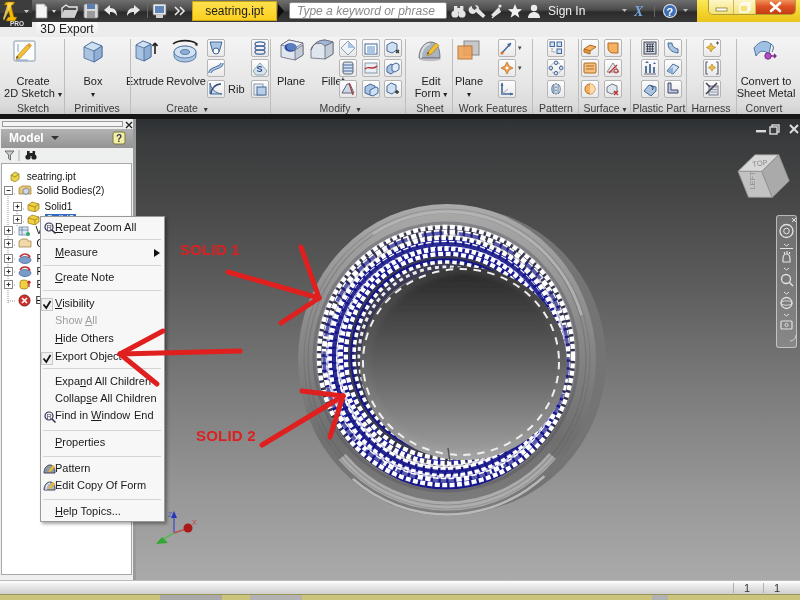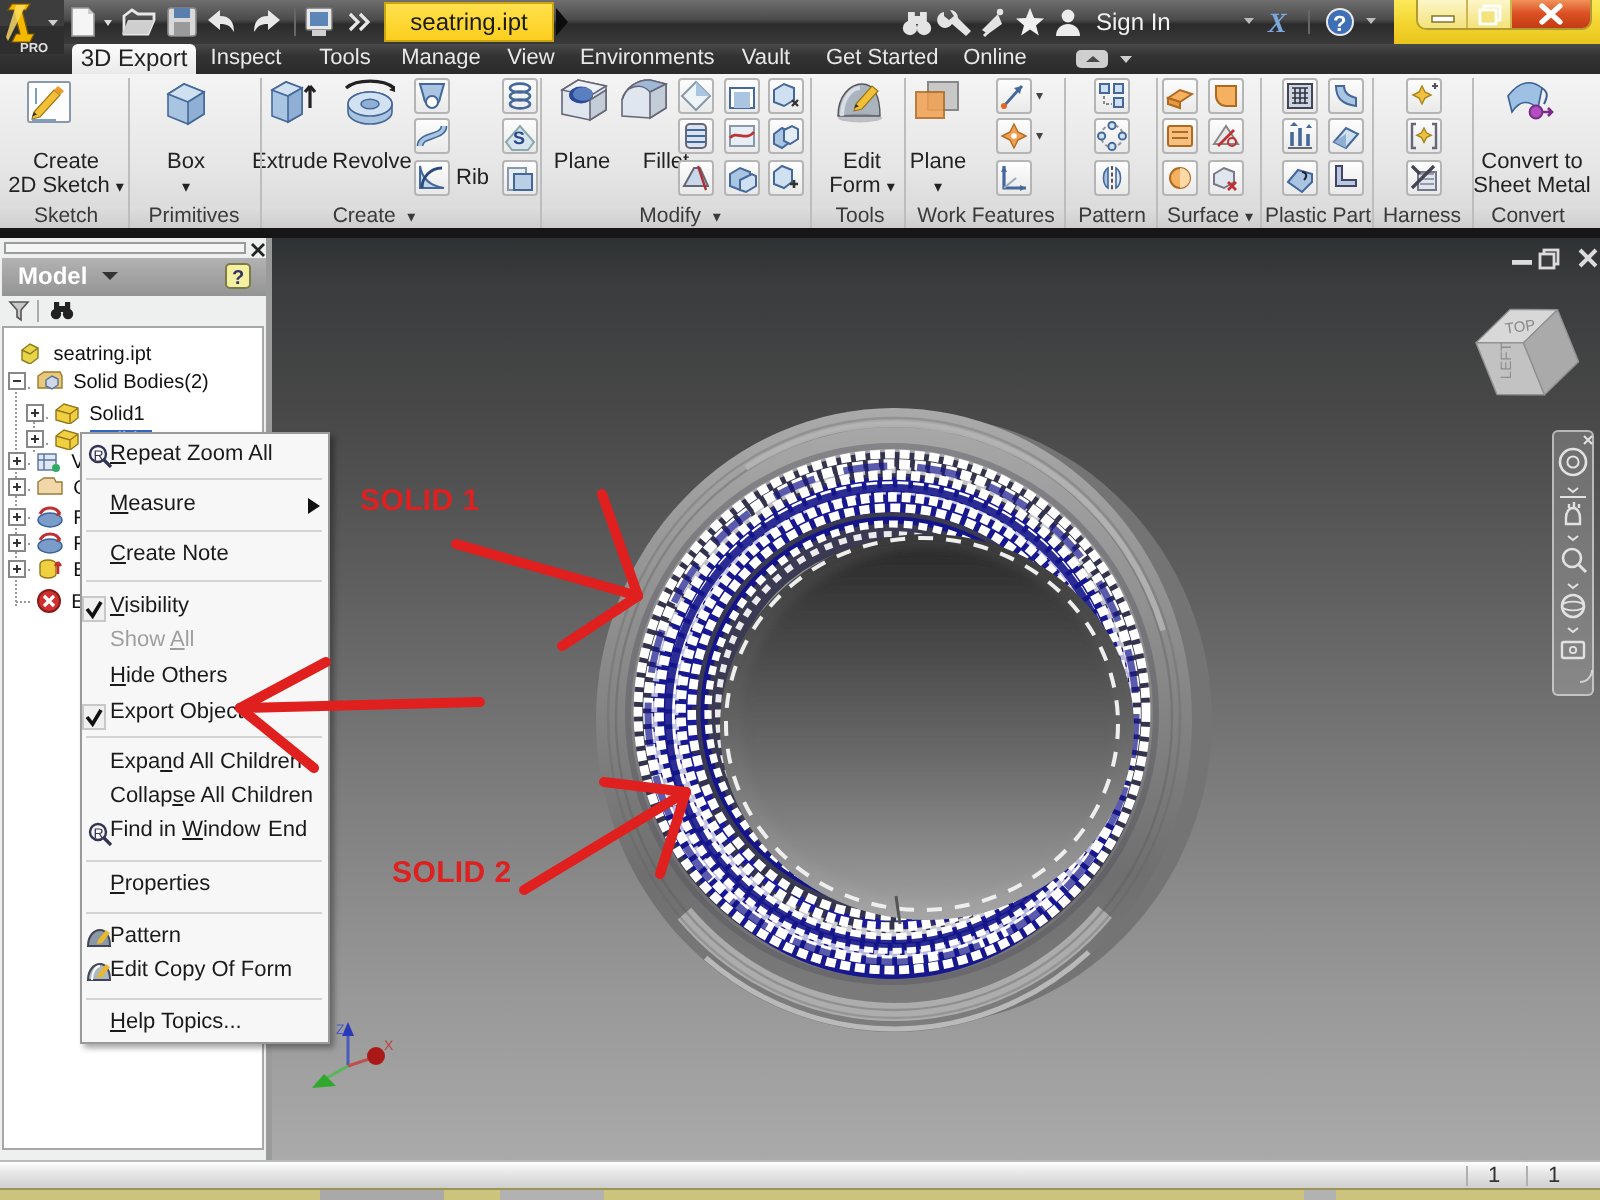--- a/index.html
+++ b/index.html
@@ -88,20 +88,21 @@
       <rect x="153" y="4" width="13" height="11" rx="1" fill="#e9e9e9" stroke="#777" stroke-width="0.7"></rect>
       <rect x="155" y="6" width="9" height="7" fill="#5d86b8"></rect>
       <rect x="156" y="15" width="7" height="3" fill="#cfcfcf"></rect>
 
       <path d="M175 7 l4 4 -4 4 M180 7 l4 4 -4 4" stroke="#e8e8e8" stroke-width="1.6" fill="none"></path>
     </svg>
 
     <div style="position:absolute;left:192px;top:1px;width:85px;height:20px;background:linear-gradient(#ffe14d,#fccf1e);border:1px solid #caa512;color:#1a1a1a;font-size:12px;line-height:19px;text-align:center;">seatring.ipt</div>
     <div style="position:absolute;left:278px;top:4px;width:0;height:0;border-left:6px solid #0c0c0c;border-top:7px solid transparent;border-bottom:7px solid transparent;"></div>
 
+    <div style="position:absolute;left:289px;top:2px;width:158px;height:17px;background:#fff;border:1px solid #888;border-radius:2px;color:#8a8a8a;font-size:12px;font-style:italic;line-height:16px;padding-left:7px;">Type a keyword or phrase</div>
 
     <svg width="250" height="22" viewBox="450 0 250 22" style="position:absolute;left:450px;top:0">
 
       <g fill="#e4e4e4">
           <circle cx="455" cy="14" r="3.6"></circle>
           <circle cx="462" cy="14" r="3.6"></circle>
           <rect x="454" y="6" width="3.4" height="6"></rect>
           <rect x="460" y="6" width="3.4" height="6"></rect>
           <rect x="457" y="8" width="4" height="4"></rect>
         </g>
@@ -149,35 +150,20 @@
   </div>
 
   <svg width="40" height="30" viewBox="0 0 40 30" style="position:absolute;left:0;top:0;z-index:6">
     <rect x="0" y="0" width="32" height="27" fill="#2e2e2e"></rect>
     <rect x="0" y="0" width="32" height="13" fill="#3d3d3d"></rect>
     <path d="M6 2 l9 0 -2 3 -2 0 3 12 3 0 -2 4 -9 0 2 -4 2 0 -3 -12 -3 0z" fill="#f5b800" stroke="#7a5c00" stroke-width="0.6"></path>
     <path d="M8 2.5 l5 0 -9 18 -1 -2z" fill="#ffdf66" opacity="0.8"></path>
     <path d="M24 10 l5 0 -2.5 3z" fill="#cfcfcf"></path>
     <text x="10" y="26" font-size="6.5" fill="#e0e0e0" font-family="Liberation Sans" font-weight="bold">PRO</text>
   </svg>
-  <div id="tabrow">
-    <div class="tab" style="left:105px;width:36px">Inspect</div>
-    <div class="tab" style="left:158px;width:29px">Tools</div>
-    <div class="tab" style="left:200px;width:41px">Manage</div>
-    <div class="tab" style="left:253px;width:25px">View</div>
-    <div class="tab" style="left:290px;width:66px">Environments</div>
-    <div class="tab" style="left:368px;width:30px">Vault</div>
-    <div class="tab" style="left:413px;width:56px">Get Started</div>
-    <div class="tab" style="left:481px;width:33px">Online</div>
-    <svg width="40" height="15" style="position:absolute;left:536px;top:0">
-      <rect x="2" y="3" width="16" height="9" rx="2.5" fill="#cfcfcf"></rect>
-      <path d="M7 9 l3.5 -3 3.5 3z" fill="#4a4a4a"></path>
-      <path d="M24 6 l6 0 -3 3.5z" fill="#cfcfcf"></path>
-    </svg>
-  </div>
   <div id="tab-active">3D Export</div>
   <div id="ribbon">
 
     <svg class="icon" style="left:13px;top:2px" width="26" height="24" viewBox="0 0 26 24">
       <rect x="1" y="2" width="21" height="20" rx="1" fill="#fdfdfd" stroke="#8899aa"></rect>
       <path d="M4 17 l10 -11 3 2.5 -10 11 -4 1z" fill="#f2c037" stroke="#a07818" stroke-width="0.6"></path>
       <path d="M14 6 l3 2.5 2 -2 -3 -2.5z" fill="#e89c2e"></path>
       <path d="M4 17 l1.5 1.2 -2.5 1z" fill="#333"></path>
       <path d="M3 21 h12 M5 5 v8" stroke="#7a9ec4" stroke-width="1"></path>
     </svg>
@@ -492,21 +478,21 @@
     <div class="gsep" style="left:452px"></div>
     <div class="gsep" style="left:532px"></div>
     <div class="gsep" style="left:578px"></div>
     <div class="gsep" style="left:630px"></div>
     <div class="gsep" style="left:686px"></div>
     <div class="gsep" style="left:736px"></div>
     <div class="glabel" style="left:8px;width:50px">Sketch</div>
     <div class="glabel" style="left:68px;width:58px">Primitives</div>
     <div class="glabel" style="left:147px;width:80px">Create &nbsp;<span style="font-size:8px">▾</span></div>
     <div class="glabel" style="left:300px;width:80px">Modify &nbsp;<span style="font-size:8px">▾</span></div>
-    <div class="glabel" style="left:408px;width:44px">Tools</div>
+    <div class="glabel" style="left:408px;width:44px">Sheet</div>
     <div class="glabel" style="left:456px;width:74px">Work Features</div>
     <div class="glabel" style="left:534px;width:44px">Pattern</div>
     <div class="glabel" style="left:580px;width:50px">Surface <span style="font-size:8px">▾</span></div>
     <div class="glabel" style="left:632px;width:54px">Plastic Part</div>
     <div class="glabel" style="left:688px;width:46px">Harness</div>
     <div class="glabel" style="left:740px;width:48px">Convert</div>
   </div>
   <div id="darkband"></div>
   <div id="main">
     <div id="viewport">

